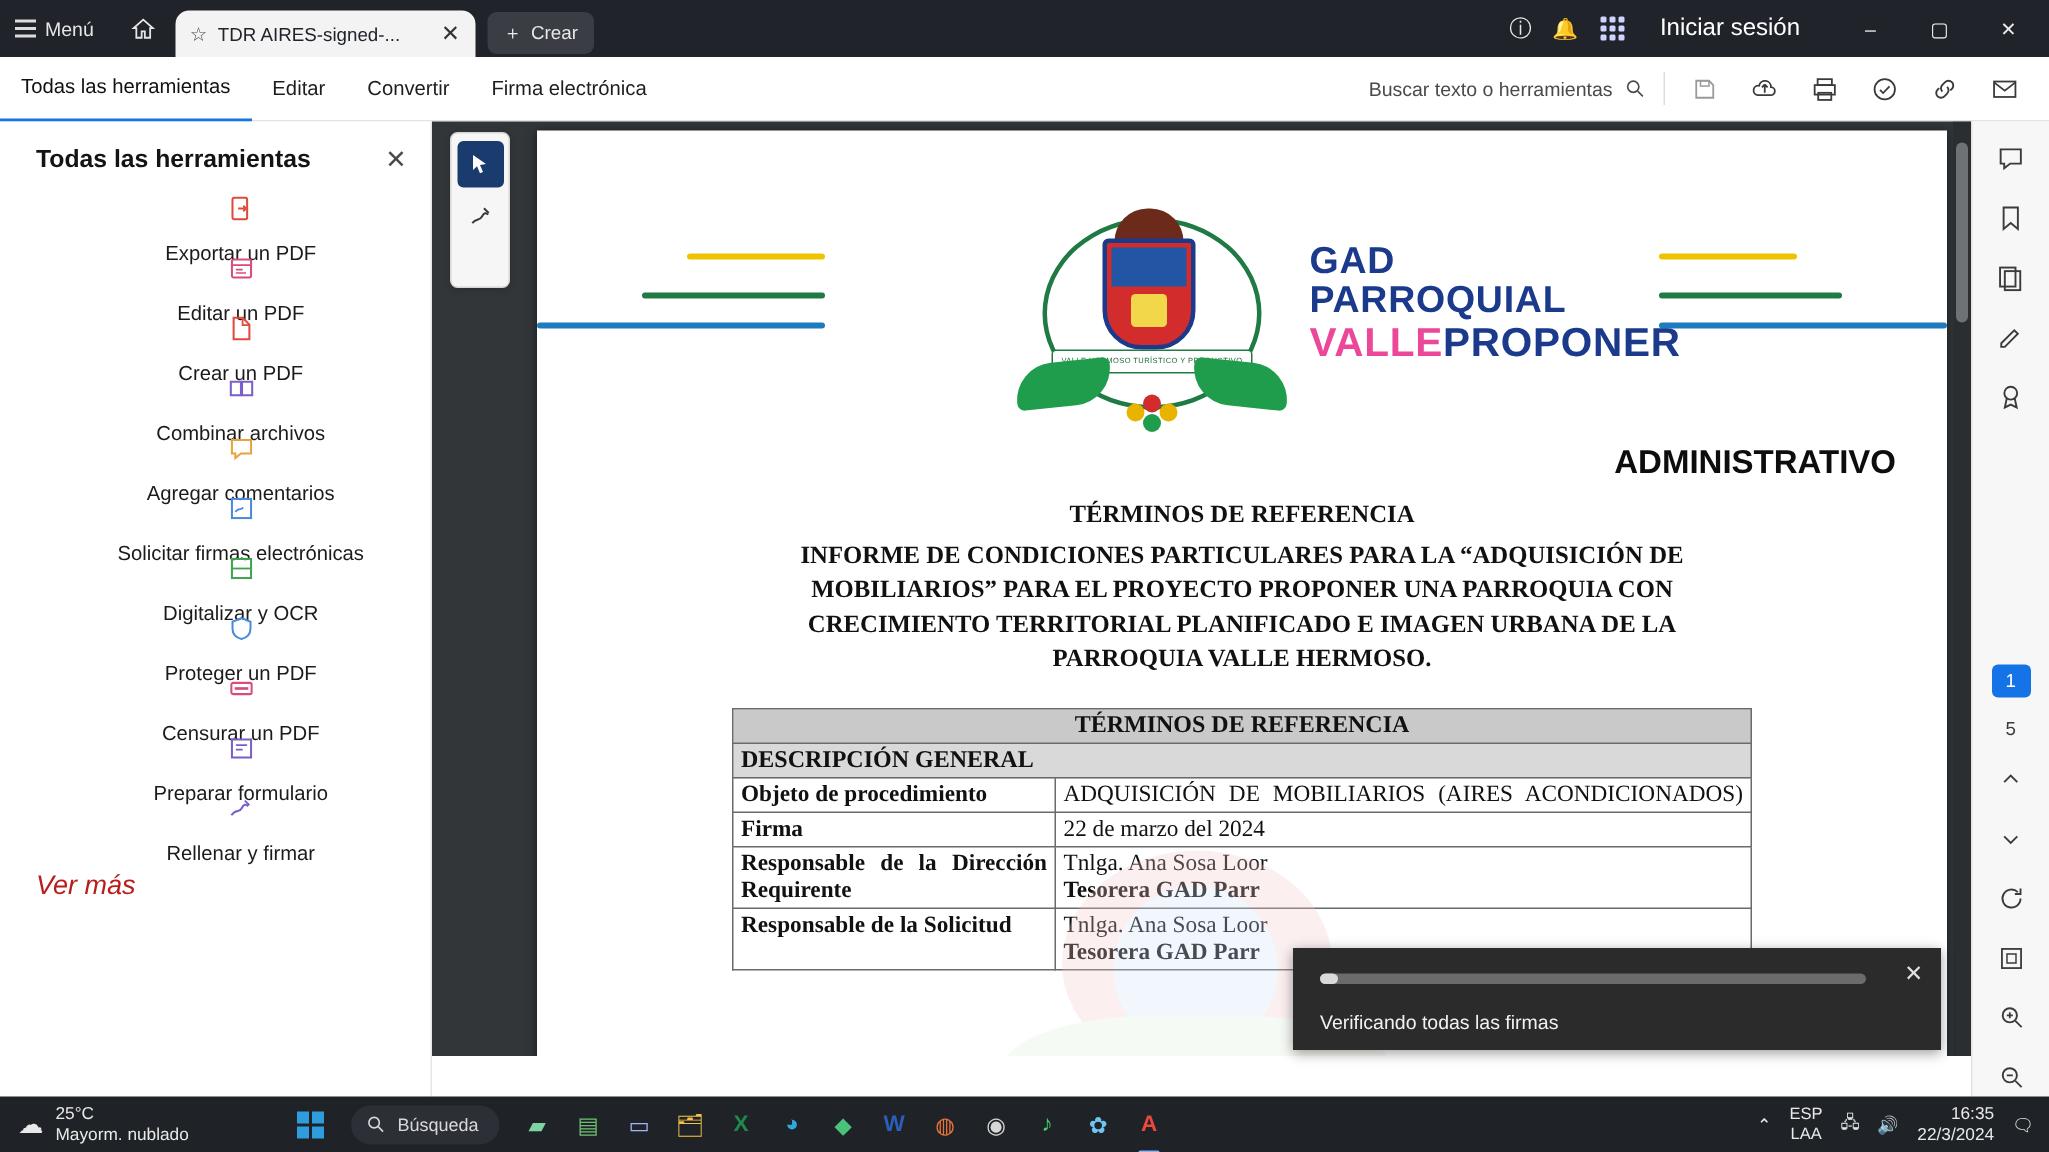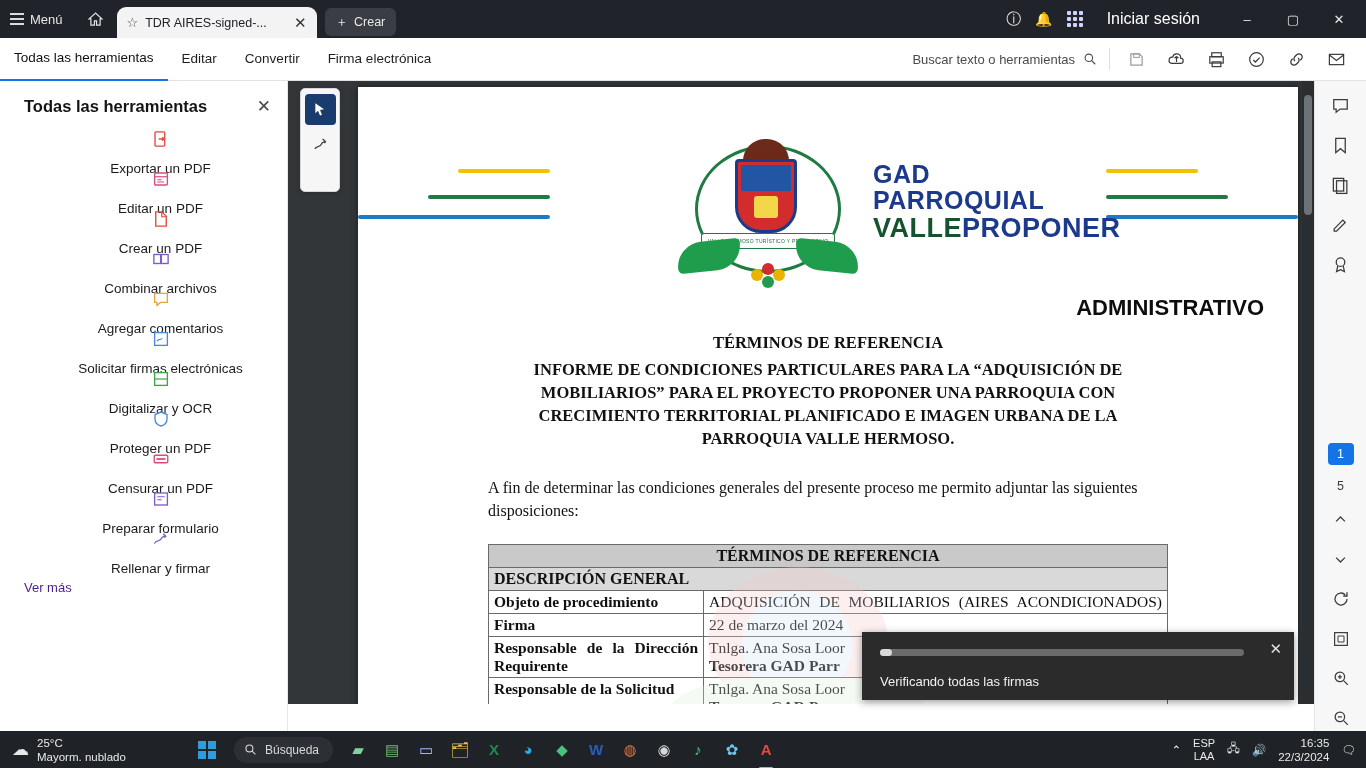--- a/index.html
+++ b/index.html
@@ -78,21 +78,21 @@
     display: flex; align-items: center; padding: 16px 16px 12px 24px;
   }
   .lp-title { font-size: 16.5px; font-weight: bold; color: #141414; }
   .lp-close { margin-left: auto; color: #4a4a4a; font-size: 17px; line-height: 1; }
   .lp-list { padding-top: 2px; }
   .lp-row {
     display: flex; align-items: center; gap: 13px; height: 40px; padding-left: 34px;
     font-size: 13.5px; color: #1b1b1b; flex-direction: column;
   }
   .lp-ico { width: 20px; height: 20px; display: flex; align-items: center; justify-content: center; }
-  .lp-more { color: #4c1d95; font-size: 13px; padding: 10px 0 0 24px; }
+  .lp-more { color: #b91c1c; font-size: 18px; padding: 10px 0 0 24px; font-style: italic; }
 
   
   .vtool {
     position: absolute; top: 88px; left: 300px; width: 40px; height: 104px;
     background: #f6f6f6; border: 1px solid #d6d6d6; border-radius: 5px;
     box-shadow: 0 1px 4px rgba(0,0,0,.17);
     display: flex; flex-direction: column; align-items: center; padding-top: 5px; gap: 4px;
   }
   .vtool .vt-btn {
     width: 31px; height: 31px; display: flex; align-items: center; justify-content: center;
@@ -150,21 +150,21 @@
   .leaf-r { right: -6px; transform: rotate(6deg) scaleX(-1); }
   .flower {
     position: absolute; left: 68px; top: 126px; width: 34px; height: 28px;
   }
   .flower i {
     position: absolute; width: 12px; height: 12px; border-radius: 50%;
   }
   .gad-text { position: absolute; left: 385px; top: 24px; }
   .gad-1 { font-size: 25px; font-weight: bold; color: #1b3a8c; letter-spacing: .5px; line-height: 26px; }
   .gad-2 { font-size: 27px; font-weight: bold; letter-spacing: .5px; }
-  .gad-2 .yel { color: #14532d; }
+  .gad-2 .yel { color: #ec4899; }
   .gad-2 .blu { color: #1b3a8c; }
   .adm {
     position: absolute; right: -96px; top: 158px;
     font-size: 22px; font-weight: bold; color: #0d0d0d;
   }
   .doc-title {
     text-align: center; font-family: "Liberation Serif", serif; font-weight: bold;
     font-size: 16.5px; color: #111; line-height: 23px; margin-top: 4px;
   }
   .doc-para {
@@ -503,21 +503,20 @@
           <div class="gad-2">
             <span class="yel">VALLE</span><span class="blu">PROPONER</span>
           </div>
         </div>
         <div class="adm">ADMINISTRATIVO</div>
       </div>
 
       <div class="doc-title">TÉRMINOS DE REFERENCIA</div>
       <div class="doc-title">INFORME DE CONDICIONES PARTICULARES PARA LA “ADQUISICIÓN DE MOBILIARIOS” PARA EL PROYECTO PROPONER UNA PARROQUIA CON CRECIMIENTO TERRITORIAL PLANIFICADO E IMAGEN URBANA DE LA PARROQUIA VALLE HERMOSO.</div>
 
-      <div class="doc-para">A fin de determinar las condiciones generales del presente proceso me permito adjuntar las siguientes disposiciones:</div>
 
       <div class="wm">
         <div class="c1"></div>
           <div class="c2"></div>
           <div class="c3"></div>
       </div>
 
       <table class="tdr">
         <tbody>
             <tr class="row-head">

